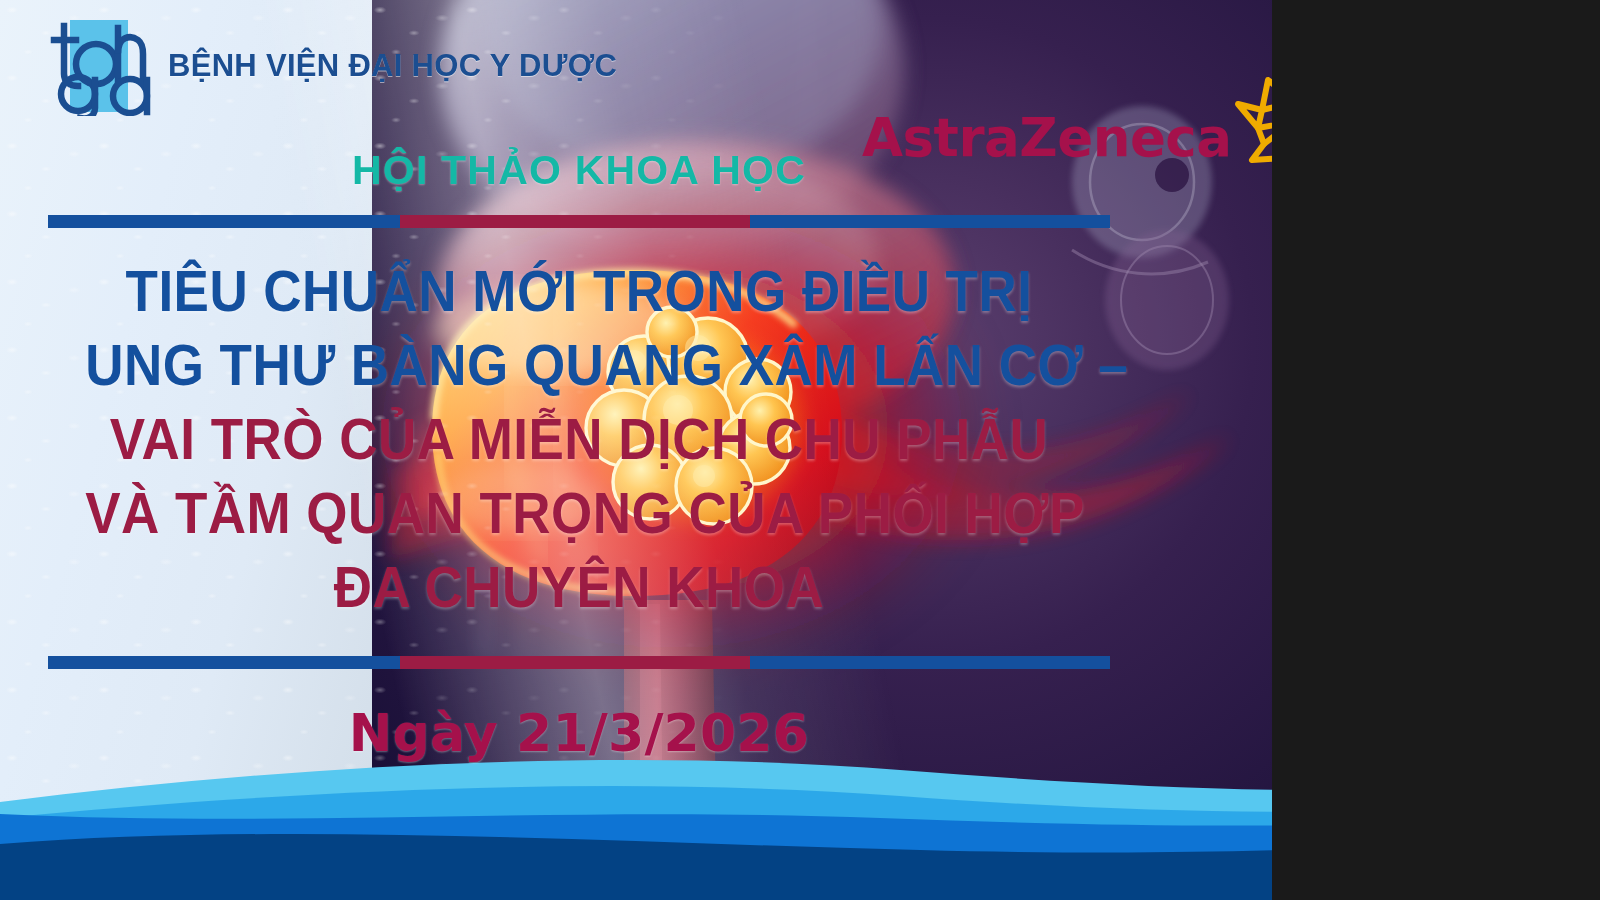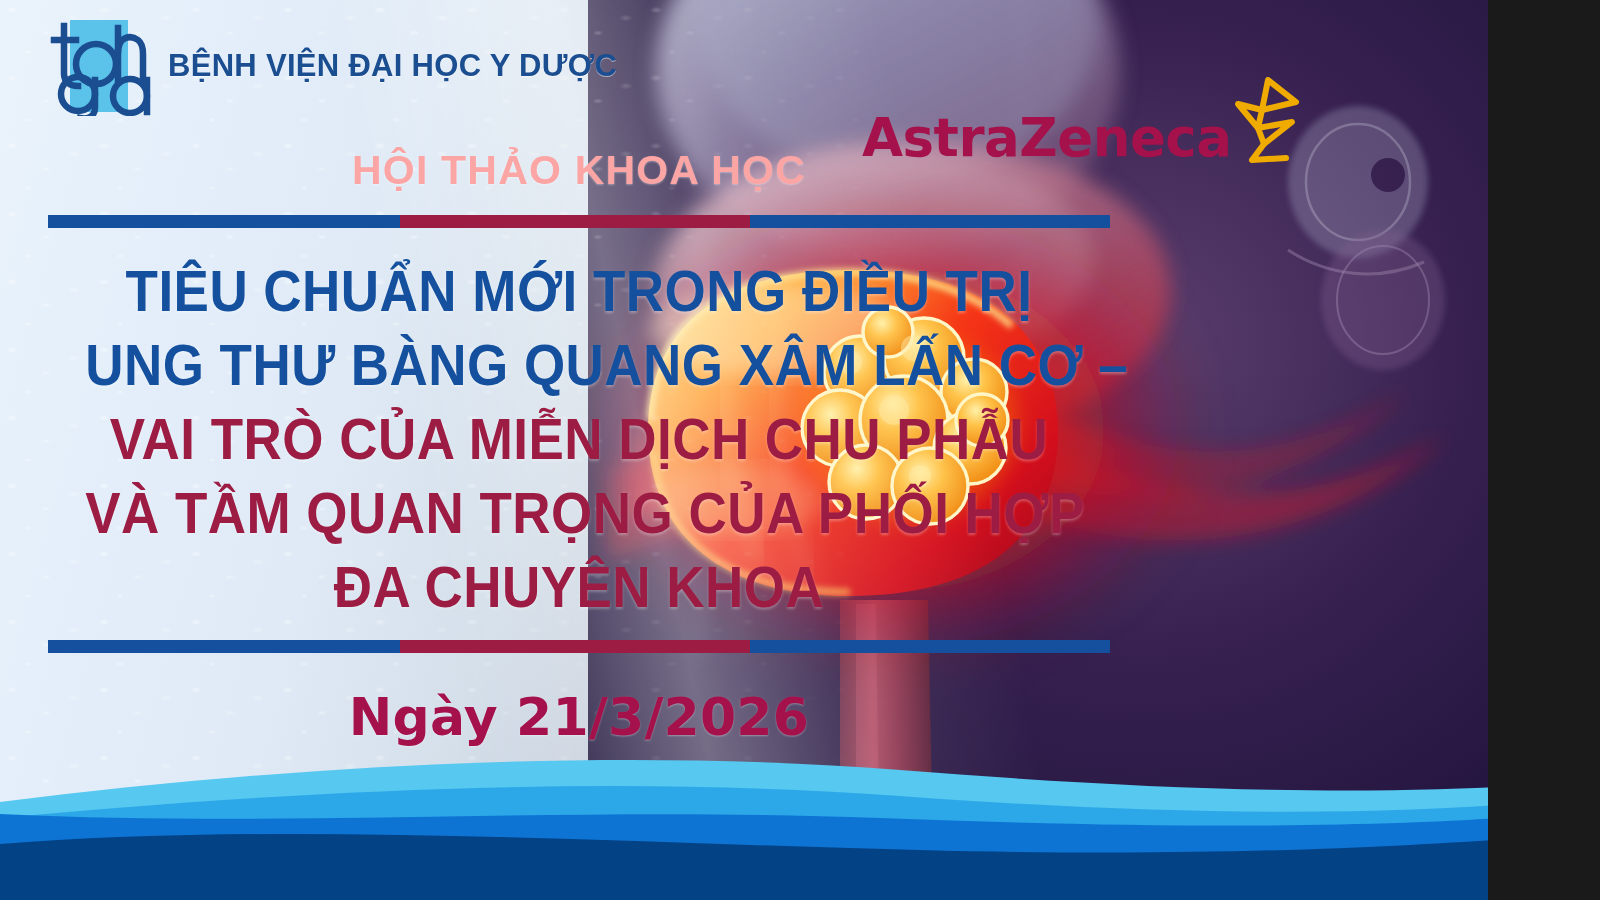--- a/index.html
+++ b/index.html
@@ -3,21 +3,21 @@
 <meta charset="utf-8">
 <title>Hội thảo khoa học</title>
 <style>
   html, body {
     margin: 0;
     padding: 0;
     background: #1a1a1a;
   }
   #banner {
     position: relative;
-    width: 1488px;
+    width: 1272px;
     height: 900px;
     overflow: hidden;
     font-family: "Liberation Sans", sans-serif;
     background: #0d1b3a;
   }
 
   
   .bg-base {
     position: absolute;
     inset: 0;
@@ -102,40 +102,40 @@
   .az-mark { width: 78px; height: 92px; margin-left: -6px; margin-top: -34px; }
 
   
   .headline {
     position: absolute;
     left: 48px; top: 150px;
     width: 1062px;
     text-align: center;
   }
   .kicker {
-    color: #fca5a5;
+    color: #14b8a6;
     font-size: 41px;
     font-weight: bold;
     letter-spacing: 1.2px;
     line-height: 1;
     margin-bottom: 24px;
     font-family: "Liberation Sans", sans-serif;
     text-shadow: 0 1px 2px rgba(255,255,255,.35);
   }
   .rule {
     display: flex;
     width: 1062px;
     height: 13px;
     margin: 0;
   }
   .rule .seg-a { flex: 0 0 352px; background: #14509e; }
   .rule .seg-b { flex: 0 0 350px; background: #9c1c44; }
   .rule .seg-c { flex: 1 1 auto;  background: #14509e; }
 
-  .title-lines { padding: 26px 0 16px; }
+  .title-lines { padding: 26px 0 32px; }
   .tline {
     font-family: "Liberation Sans Narrow", "Liberation Sans", sans-serif;
     font-weight: bold;
     font-size: 57px;
     line-height: 1.30;
     letter-spacing: .5px;
     transform: scaleX(.93);
     transform-origin: center;
     white-space: nowrap;
   }

